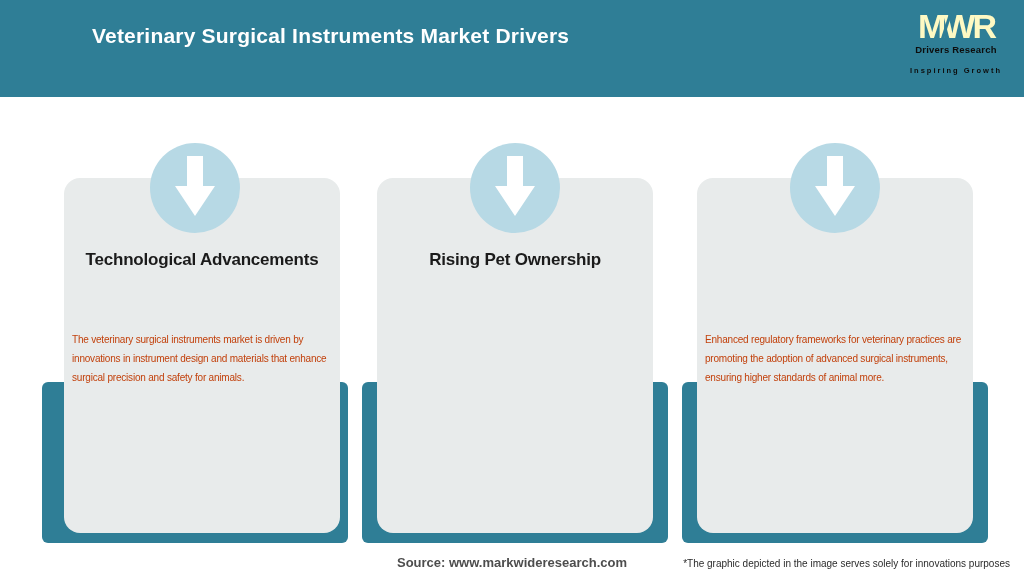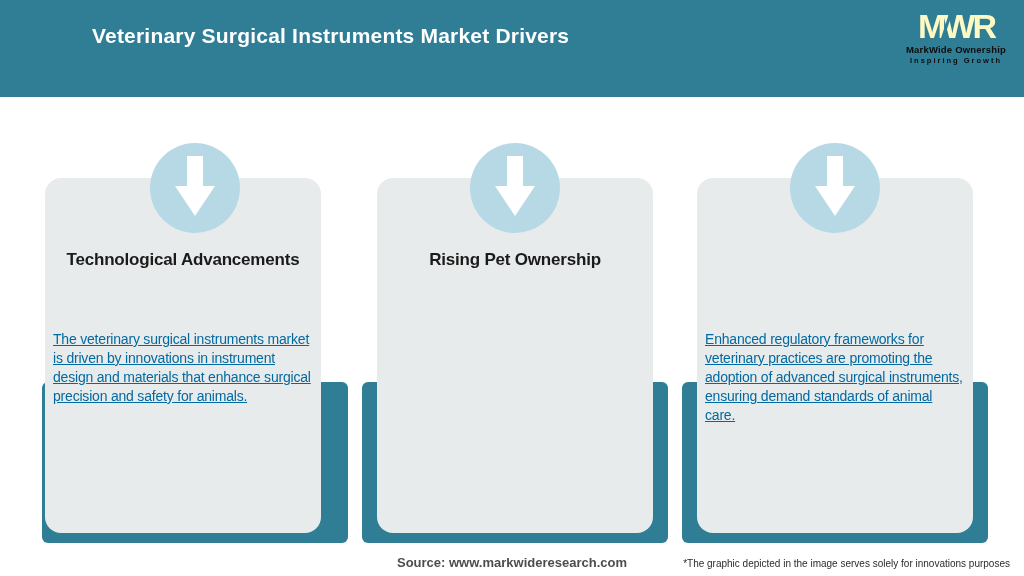--- a/index.html
+++ b/index.html
@@ -53,21 +53,21 @@
     transform: rotate(18deg);
   }
   .logo-name {
     margin-top: 2px;
     font-size: 9.5px;
     font-weight: 800;
     letter-spacing: 0.2px;
     white-space: nowrap;
   }
   .logo-tagline {
-    margin-top: 2px;
+    margin-top: 12px;
     font-size: 7.5px;
     font-weight: 700;
     letter-spacing: 2px;
     white-space: nowrap;
   }
 
   
   .card-back {
     position: absolute;
     top: 382px;
@@ -81,42 +81,41 @@
   .back-3 { left: 682px; }
 
   .card {
     position: absolute;
     top: 178px;
     width: 276px; height: 355px;
     background: #E8EBEB;
     border-radius: 16px;
     z-index: 2;
   }
-  .card-1 { left: 45px; padding-left: 36px; }
+  .card-1 { left: 64px; padding-left: 36px; }
   .card-2 { left: 377px; }
   .card-3 { left: 697px; }
 
   .card-title {
     position: absolute;
     top: 72px; left: 0;
     width: 100%;
     text-align: center;
     font-size: 17px;
     font-weight: 700;
     color: #1b1b1b;
     letter-spacing: -0.2px;
   }
   .card-body {
     position: absolute;
     top: 152px; left: 8px; right: 8px;
-    font-size: 14px;
+    font-size: 10px;
     line-height: 19px;
     letter-spacing: -0.2px;
-    color: #0369a1;
-    text-decoration: underline;
+    color: #c2410c;
   }
 
   .circle {
     position: absolute;
     top: 143px;
     width: 90px; height: 90px;
     border-radius: 50%;
     background: #B7D9E5;
     z-index: 3;
     display: flex;
@@ -151,40 +150,40 @@
 
 <div class="page">
 
   <div class="header">
     <div class="header-title">Veterinary Surgical Instruments Market Drivers</div>
     <div class="logo">
       <div class="logo-monogram">
         <span>MWR</span>
         <span class="logo-slash"></span>
       </div>
-      <div class="logo-name">MarkWide Ownership</div>
+      <div class="logo-name">Drivers Research</div>
       <div class="logo-tagline">Inspiring Growth</div>
     </div>
   </div>
 
   <div class="card-back back-1"></div>
   <div class="card-back back-2"></div>
   <div class="card-back back-3"></div>
 
   <div class="card card-1">
     <div class="card-title">Technological Advancements</div>
     <div class="card-body">The veterinary surgical instruments market is driven by innovations in instrument design and materials that enhance surgical precision and safety for animals.</div>
   </div>
 
   <div class="card card-2">
     <div class="card-title">Rising Pet Ownership</div>
   </div>
 
   <div class="card card-3">
-    <div class="card-body">Enhanced regulatory frameworks for veterinary practices are promoting the adoption of advanced surgical instruments, ensuring demand standards of animal care.</div>
+    <div class="card-body">Enhanced regulatory frameworks for veterinary practices are promoting the adoption of advanced surgical instruments, ensuring higher standards of animal more.</div>
   </div>
 
   <div class="circle circle-1">
     <span>
       <svg width="40" height="60" viewBox="0 0 40 60" xmlns="http://www.w3.org/2000/svg">
         <path d="M12 0 h16 v30 h12 L20 60 L0 30 h12 Z" fill="#ffffff"></path>
       </svg>
     </span>
   </div>
   <div class="circle circle-2">

